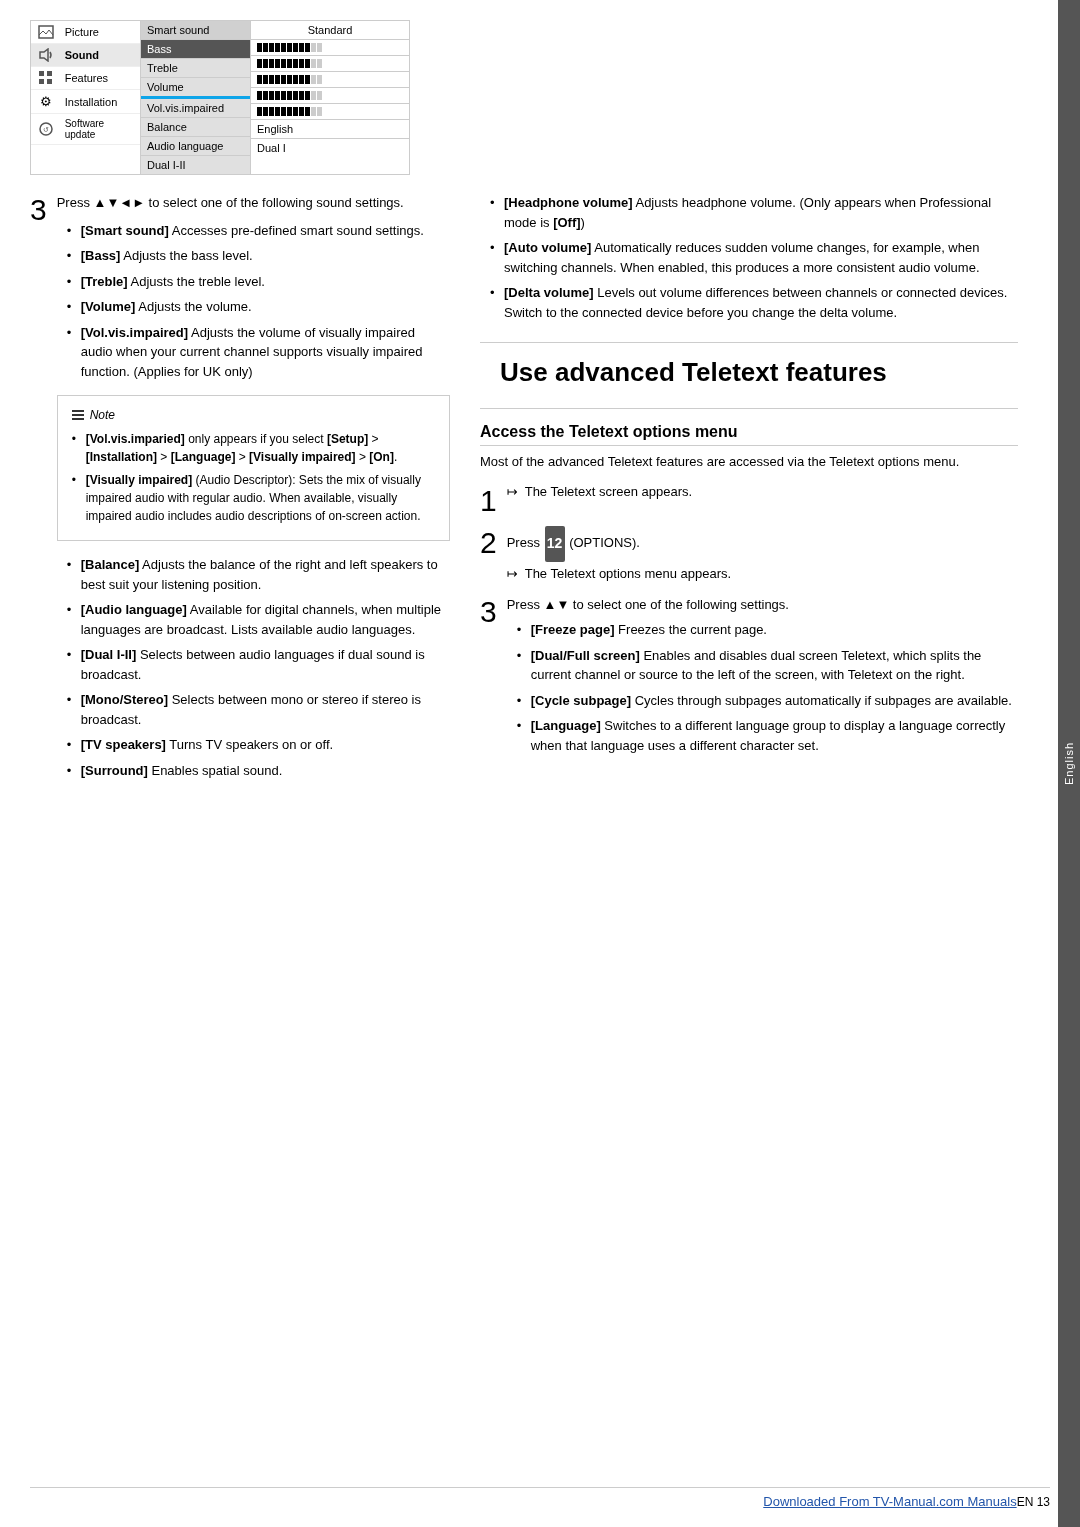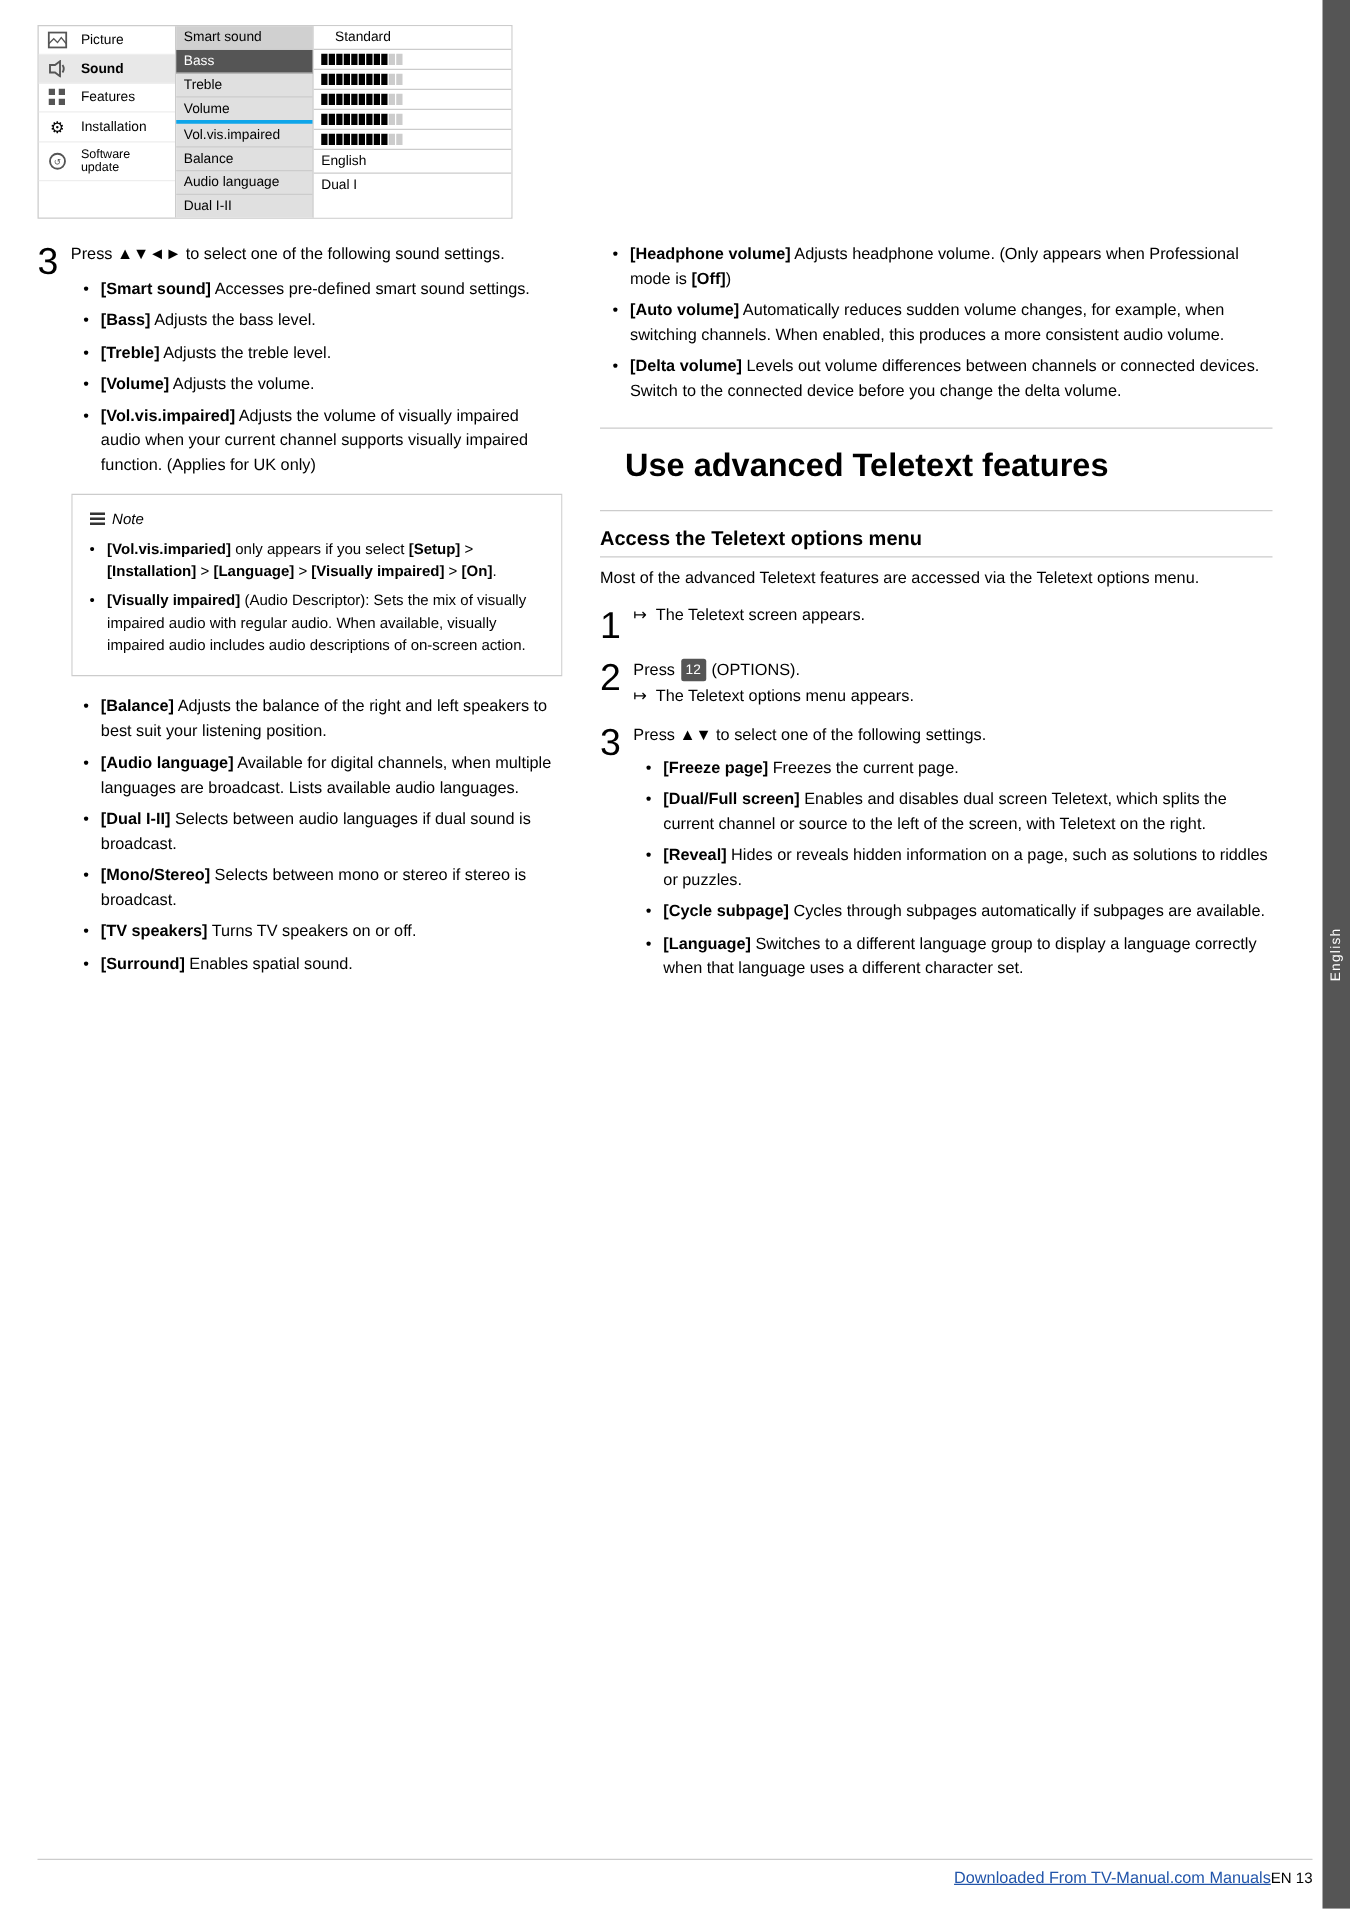--- a/index.html
+++ b/index.html
@@ -255,25 +255,25 @@
       margin-right: 10px;
       line-height: 1;
       padding-top: 2px;
     }
 
     .options-number {
       display: inline-flex;
       align-items: center;
       justify-content: center;
       width: 20px;
-      height: 18px;
+      height: 36px;
       background: #555;
       color: #fff;
-      font-size: 11px;
-      font-weight: normal;
+      font-size: 14px;
+      font-weight: bold;
       border-radius: 2px;
       vertical-align: middle;
       margin: 0 1px;
     }
   </style>
 </head>
 <body>
 
 <div class="page-wrapper">
 
@@ -338,21 +338,21 @@
           <div style="padding:3px 6px; font-size:11px; border-bottom:1px solid #ccc; background:#555; color:#fff;">Bass</div>
           <div style="padding:3px 6px; font-size:11px; border-bottom:1px solid #ccc;">Treble</div>
           <div style="padding:3px 6px; font-size:11px; border-bottom:3px solid #0ea5e9;">Volume</div>
           <div style="padding:3px 6px; font-size:11px; border-bottom:1px solid #ccc;">Vol.vis.impaired</div>
           <div style="padding:3px 6px; font-size:11px; border-bottom:1px solid #ccc;">Balance</div>
           <div style="padding:3px 6px; font-size:11px; border-bottom:1px solid #ccc;">Audio language</div>
           <div style="padding:3px 6px; font-size:11px;">Dual I-II</div>
         </div>
 
         <div style="flex:1; background:#fff;">
-          <div style="padding:3px 17px; font-size:11px; border-bottom:1px solid #ccc;">Standard</div>
+          <div style="padding:3px 17px; font-size:11px; border-bottom:1px solid #ccc;text-align:center;">Standard</div>
 
           <div style="padding:3px 6px; border-bottom:1px solid #ccc; display:flex; align-items:center; gap:1px;">
             <div style="display:flex;gap:1px;align-items:center;">
               <div style="width:5px;height:9px;background:#000;"></div>
                 <div style="width:5px;height:9px;background:#000;"></div>
                 <div style="width:5px;height:9px;background:#000;"></div>
                 <div style="width:5px;height:9px;background:#000;"></div>
                 <div style="width:5px;height:9px;background:#000;"></div>
                 <div style="width:5px;height:9px;background:#000;"></div>
                 <div style="width:5px;height:9px;background:#000;"></div>
@@ -507,21 +507,20 @@
           </div>
         </div>
 
         <div class="step-block">
           <span class="step-num-large">3</span>
           <div class="step-content">
             <p style="font-size:13px;line-height:1.5;margin-bottom:6px;">Press ▲▼ to select one of the following settings.</p>
             <ul class="settings-list">
               <li><span class="bold-bracket">[Freeze page]</span> Freezes the current page.</li>
               <li><span class="bold-bracket">[Dual/Full screen]</span> Enables and disables dual screen Teletext, which splits the current channel or source to the left of the screen, with Teletext on the right.</li>
-              <li><span class="bold-bracket">[Reveal]</span> Hides or reveals hidden information on a page, such as solutions to riddles or puzzles.</li>
               <li><span class="bold-bracket">[Cycle subpage]</span> Cycles through subpages automatically if subpages are available.</li>
               <li><span class="bold-bracket">[Language]</span> Switches to a different language group to display a language correctly when that language uses a different character set.</li>
             </ul>
           </div>
         </div>
 
       </div>
     </div>
 
     <div class="footer">

